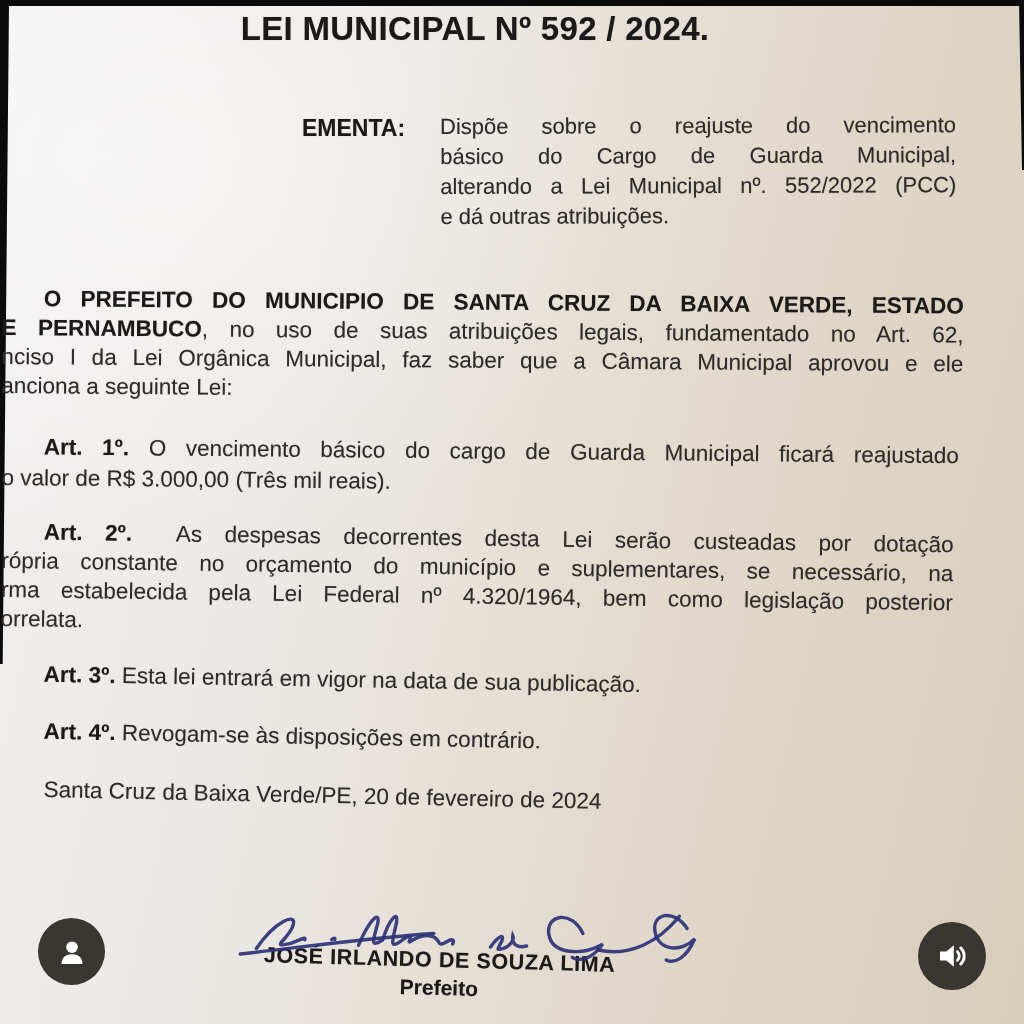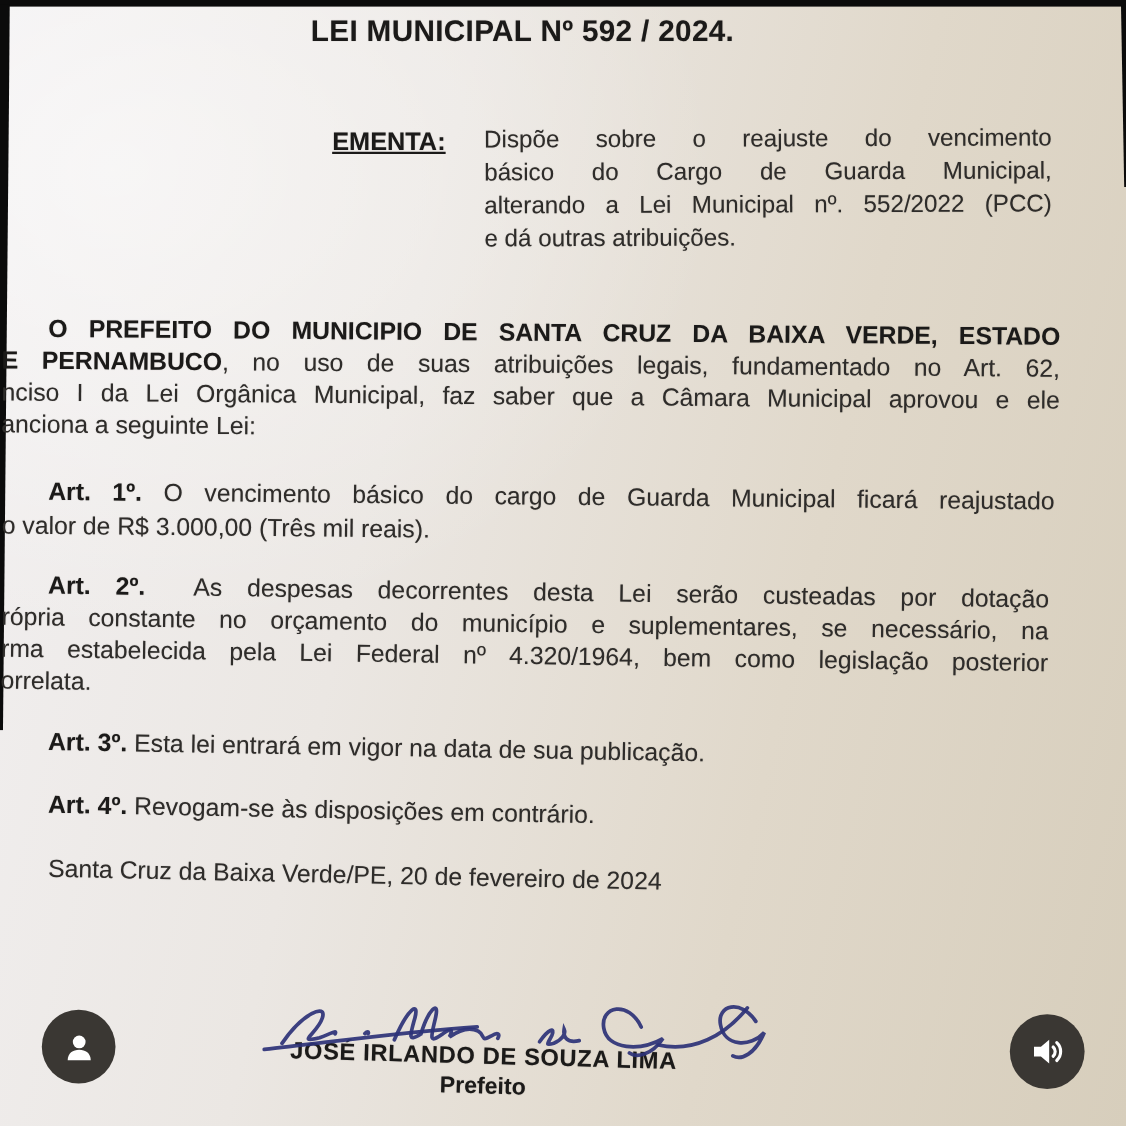--- a/index.html
+++ b/index.html
@@ -25,23 +25,23 @@
     font-size:22.5px;line-height:29px;--lh:29px;
     text-shadow:0 0 1px rgba(70,62,55,0.35);
   }
   .tline{height:var(--lh);overflow:hidden;text-align:justify;}
   .tline.just::after{content:"";display:inline-block;width:100%;height:0;}
   .tline.ind{padding-left:42px;}
   .b{font-weight:bold;color:var(--ink_strong);}
 
   .title{
     top:14px;left:0;width:950px;text-align:center;
-    font-weight:bold;font-size:27px;letter-spacing:0.3px;color:var(--ink_strong);
+    font-weight:bold;font-size:33px;letter-spacing:0.3px;color:var(--ink_strong);
   }
-  .ementa-label{top:114px;left:302px;font-weight:bold;font-size:23px;color:var(--ink_strong);text-decoration:underline;}
+  .ementa-label{top:114px;left:302px;font-weight:bold;font-size:23px;color:var(--ink_strong);}
   .ementa{top:112px;left:440px;width:516px;font-size:22px;line-height:30px;--lh:30px;transform:rotate(-0.2deg);transform-origin:left top;}
   .preamble{top:284px;left:2px;width:962px;transform:rotate(0.45deg);transform-origin:left top;}
   .art1{top:431px;left:2px;width:957px;line-height:31px;--lh:31px;transform:rotate(0.55deg);transform-origin:left top;}
   .art2{top:517px;left:2px;width:952px;transform:rotate(0.8deg);transform-origin:left top;}
   .art3{top:659px;left:2px;width:940px;transform:rotate(1deg);transform-origin:left top;}
   .art4{top:716px;left:2px;width:940px;transform:rotate(1.1deg);transform-origin:left top;}
   .dateline{top:775px;left:44px;width:900px;transform:rotate(1.2deg);transform-origin:left top;}
 
   .signature-svg{position:absolute;left:240px;top:890px;z-index:5;transform:rotate(1.6deg);transform-origin:left top;}
   .signature-svg path{stroke:var(--signature_ink);stroke-width:3.4;fill:none;stroke-linecap:round;opacity:0.92;}

